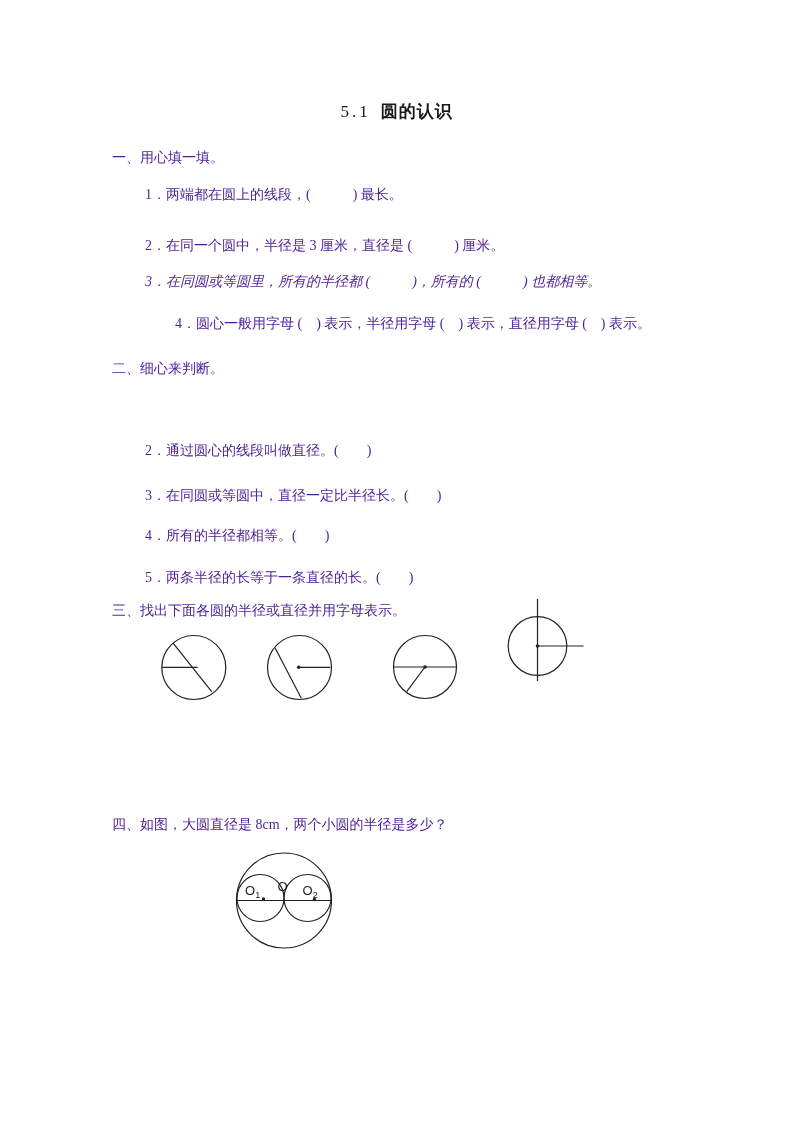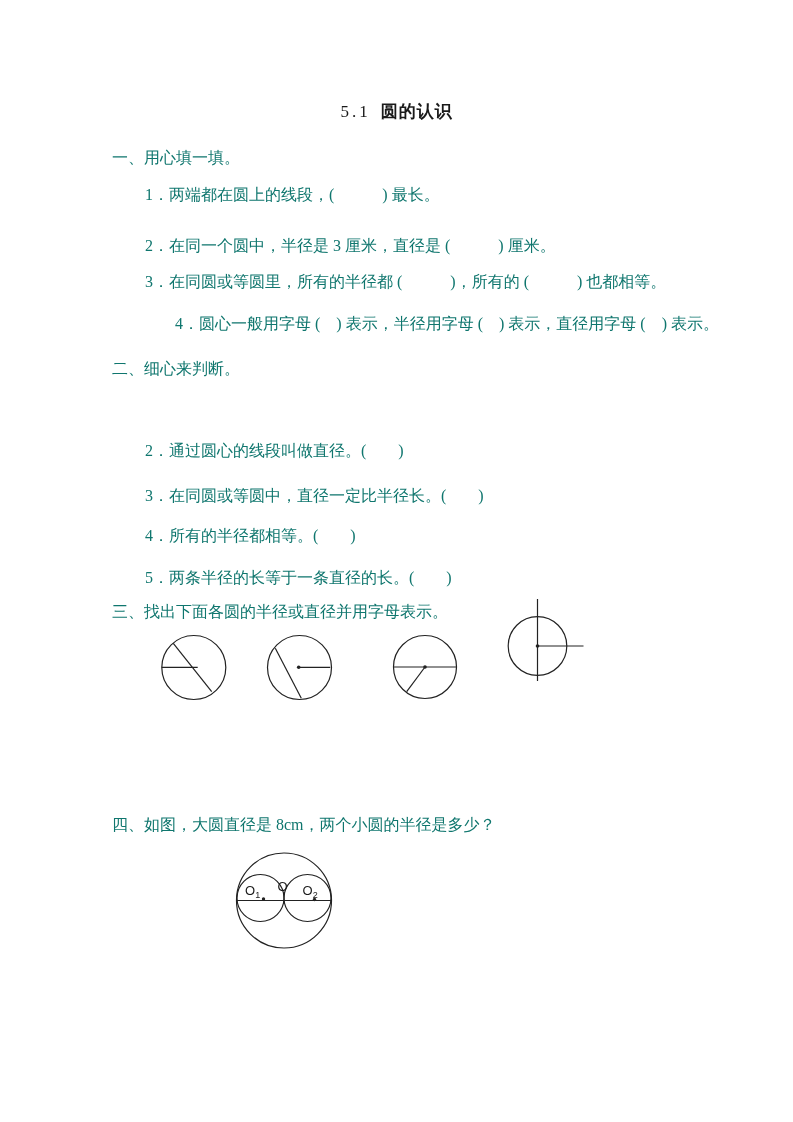--- a/index.html
+++ b/index.html
@@ -18,24 +18,24 @@
     left: 0; top: 100px;
     width: 100%;
     text-align: center;
     font-size: 17px;
     white-space: nowrap;
   }
   .title-num { font-weight: normal; letter-spacing: 3px; }
   .title-txt { font-weight: bold; margin-left: 10px; letter-spacing: 1px; }
   .line {
     position: absolute;
-    font-size: 16px;
+    font-size: 14px;
     line-height: 17px;
     white-space: pre;
-    color: #0f766e;
+    color: #4c1d95;
   }
   svg { position: absolute; overflow: visible; }
   .stroke { fill: none; stroke: #222222; stroke-width: 1.2; }
   .dot { fill: #222222; stroke: none; }
   .fig-label {
     font-family: "Liberation Sans", "DejaVu Sans", sans-serif;
     font-size: 13px;
     fill: #1a1a1a;
   }
   .fig-sub { font-size: 9px; }
@@ -45,30 +45,30 @@
 
 <div class="page">
 
   <div class="title">
     <span class="title-num">5.1</span><span class="title-txt">圆的认识</span>
   </div>
 
   <div class="line" style="left:112px; top:149px;">一、用心填一填。</div>
   <div class="line" style="left:145px; top:186px;">1．两端都在圆上的线段，(　　　) 最长。</div>
   <div class="line" style="left:145px; top:231px;margin-top:6px;">2．在同一个圆中，半径是 3 厘米，直径是 (　　　) 厘米。</div>
-  <div class="line" style="left:145px; top:273px;">3．在同圆或等圆里，所有的半径都 (　　　)，所有的 (　　　) 也都相等。</div>
+  <div class="line" style="left:145px; top:273px;font-style:italic;">3．在同圆或等圆里，所有的半径都 (　　　)，所有的 (　　　) 也都相等。</div>
   <div class="line" style="left:145px; top:315px;margin-left:30px;">4．圆心一般用字母 (　) 表示，半径用字母 (　) 表示，直径用字母 (　) 表示。</div>
 
   <div class="line" style="left:112px; top:360px;">二、细心来判断。</div>
   <div class="line" style="left:145px; top:442px;">2．通过圆心的线段叫做直径。(　　)</div>
   <div class="line" style="left:145px; top:487px;">3．在同圆或等圆中，直径一定比半径长。(　　)</div>
   <div class="line" style="left:145px; top:527px;">4．所有的半径都相等。(　　)</div>
   <div class="line" style="left:145px; top:569px;">5．两条半径的长等于一条直径的长。(　　)</div>
 
-  <div class="line" style="left:112px; top:603px;">三、找出下面各圆的半径或直径并用字母表示。</div>
+  <div class="line" style="left:112px; top:603px;font-family:Liberation Mono, monospace;">三、找出下面各圆的半径或直径并用字母表示。</div>
 
   <svg style="left:140px; top:585px;" width="460" height="130" viewBox="0 0 460 130">
 
     <g>
       <circle class="stroke" cx="53.8" cy="82.5" r="32"></circle>
       <line class="stroke" x1="33.3" y1="58.3" x2="71.7" y2="106.7"></line>
       <line class="stroke" x1="21.8" y1="82.3" x2="57.7" y2="82.3"></line>
     </g>
 
     <g>

